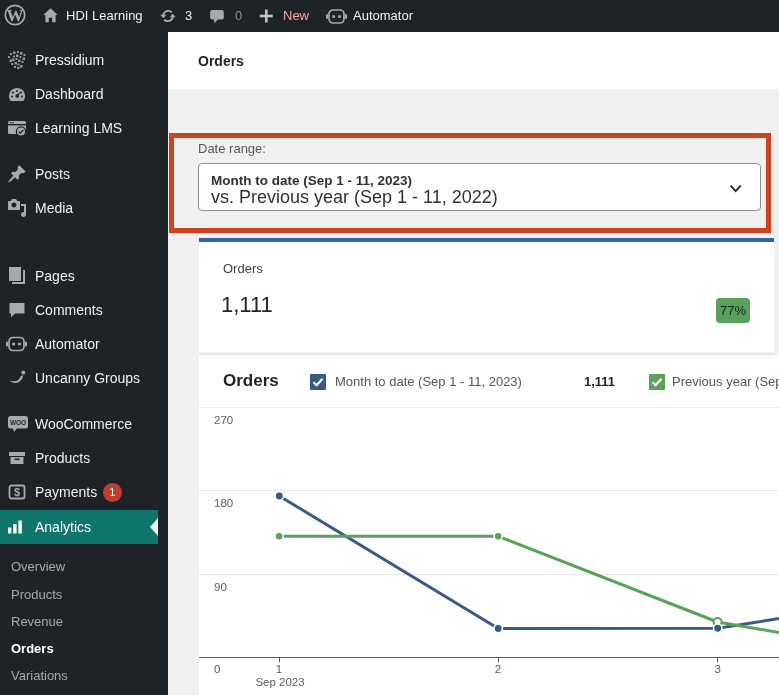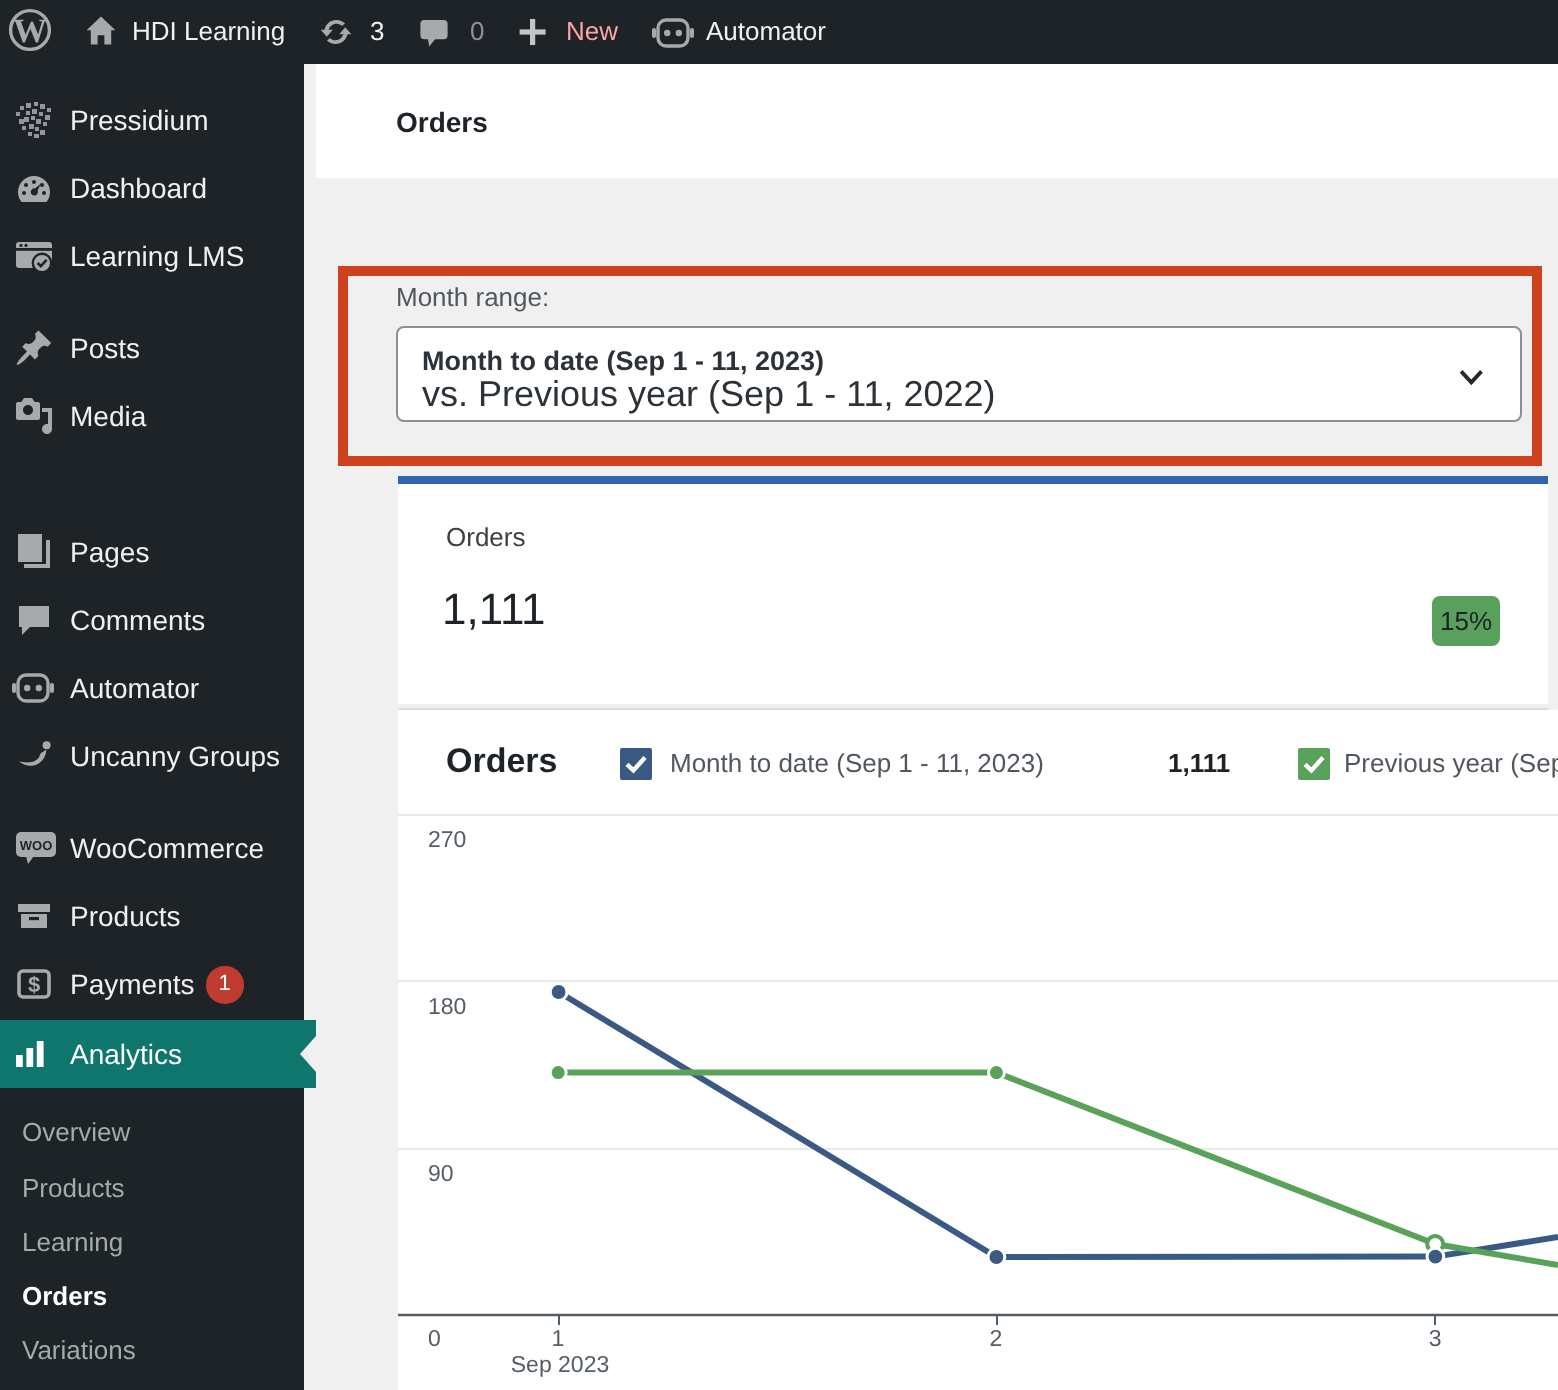--- a/index.html
+++ b/index.html
@@ -9,32 +9,32 @@
 .mi .lbl{position:absolute;left:35px;top:50%;transform:translateY(-50%)}
 .mi svg{position:absolute;left:7px;top:50%;transform:translateY(-50%)}
 .smi{position:absolute;left:11px;width:130px;font-size:13px;color:#a5aaad;transform:translateY(-50%)}
 </style>
 </head>
 <body>
 
 <div class="abs" style="left:158px;top:32px;width:621px;height:57px;background:#fff"></div>
 <div class="abs" style="left:198px;top:32px;height:58px;line-height:58px;font-size:14px;font-weight:bold;color:#1d2327">Orders</div>
 
-<div class="abs" style="left:198px;top:141px;font-size:13px;color:#50575e">Month range:</div>
+<div class="abs" style="left:198px;top:141px;font-size:13px;color:#50575e">Date range:</div>
 <div class="abs" style="left:198px;top:163px;width:563px;height:48px;background:#fff;border:1px solid #8c8f94;border-radius:4px"></div>
 <div class="abs" style="left:211px;top:173px;font-size:13.5px;font-weight:bold;color:#2c3338">Month to date (Sep 1 - 11, 2023)</div>
 <div class="abs" style="left:211px;top:187px;font-size:18px;color:#2c3338">vs. Previous year (Sep 1 - 11, 2022)</div>
 <svg class="abs" style="left:729px;top:184px" width="15" height="11" viewBox="0 0 17 13">
     <path d="M1.5 2 L7.5 8.5 L13.5 2" fill="none" stroke="#23282d" stroke-width="2.2"></path>
   </svg>
 
 <div class="abs" style="left:199px;top:238px;width:575px;height:114px;background:#fff;border-top:4.5px solid #3164aa"></div>
 <div class="abs" style="left:223px;top:261px;font-size:13px;color:#404040">Orders</div>
 <div class="abs" style="left:221px;top:292px;font-size:22px;font-weight:500;color:#1d2327">1,111</div>
-<div class="abs" style="left:716px;top:298px;width:34px;height:25px;background:#58a05c;border-radius:4px;text-align:center;line-height:25px;font-size:13px;color:#1d2327">15%</div>
+<div class="abs" style="left:716px;top:298px;width:34px;height:25px;background:#58a05c;border-radius:4px;text-align:center;line-height:25px;font-size:13px;color:#1d2327">77%</div>
 <div class="abs" style="left:199px;top:353.5px;width:575px;height:1px;background:#dcdcde"></div>
 
 <div class="abs" style="left:199px;top:354.5px;width:580px;height:340.5px;background:#fff"></div>
 <div class="abs" style="left:223px;top:371px;font-size:17px;font-weight:bold;color:#1d2327">Orders</div>
 <div class="abs" style="left:310px;top:374px;width:16px;height:16px;background:#3a5a84;border-radius:1px"></div>
 <svg class="abs" style="left:310px;top:374px" width="16" height="16" viewBox="0 0 16 16">
     <path d="M3.5 8.2 L6.7 11.2 L12.5 4.8" fill="none" stroke="#fff" stroke-width="2.2"></path>
   </svg>
 <div class="abs" style="left:335px;top:374px;font-size:13px;color:#50575e">Month to date (Sep 1 - 11, 2023)</div>
 <div class="abs" style="left:584px;top:374px;font-size:13px;font-weight:bold;color:#1d2327">1,111</div>
@@ -105,21 +105,21 @@
   <svg class="abs" style="left:326px;top:9px" width="21" height="15" viewBox="0 0 21 15">
     <rect x="3" y="1" width="15" height="13" rx="4" fill="none" stroke="#a7aaad" stroke-width="1.7"></rect>
     <rect x="0" y="5" width="2" height="5" rx="1" fill="#a7aaad"></rect>
     <rect x="19" y="5" width="2" height="5" rx="1" fill="#a7aaad"></rect>
     <circle cx="7.6" cy="7.5" r="1.6" fill="#a7aaad"></circle>
     <circle cx="13.4" cy="7.5" r="1.6" fill="#a7aaad"></circle>
   </svg>
   <div class="abs" style="left:353px;top:0;height:32px;line-height:32px;font-size:13px;color:#f0f0f1">Automator</div>
 </div>
 
-<div class="abs" style="left:0;top:32px;width:152px;height:663px;background:#1d2327;z-index:40" id="sidebar">
+<div class="abs" style="left:0;top:32px;width:168px;height:663px;background:#1d2327;z-index:40" id="sidebar">
 
   <div class="mi" style="top:11px">
     <svg width="20" height="20" viewBox="0 0 20 20">
       <g fill="#93979b">
         <rect x="1" y="6" width="2" height="2"></rect>
           <rect x="3" y="3" width="2" height="2"></rect>
           <rect x="6" y="1.5" width="2.5" height="2.5"></rect>
           <rect x="10" y="1" width="2" height="2"></rect>
           <rect x="13" y="2" width="2.5" height="2.5"></rect>
           <rect x="16.5" y="4" width="2" height="2"></rect>
@@ -253,16 +253,16 @@
         <rect x="8.2" y="7" width="3.4" height="9.5"></rect>
         <rect x="13.4" y="3.5" width="3.4" height="13"></rect>
       </g>
     </svg>
     <span class="lbl" style="color:#fff">Analytics</span>
     <div class="abs" style="right:0;top:50%;transform:translateY(-50%);width:0;height:0;border-top:9.5px solid transparent;border-bottom:9.5px solid transparent;border-right:8px solid #f0f0f1"></div>
   </div>
 
   <div class="smi" style="top:534px">Overview</div>
   <div class="smi" style="top:561.5px">Products</div>
-  <div class="smi" style="top:588.5px">Learning</div>
+  <div class="smi" style="top:588.5px">Revenue</div>
   <div class="smi" style="top:616px;color:#fff;font-weight:bold">Orders</div>
   <div class="smi" style="top:643px">Variations</div>
 </div>
 
 </body></html>

